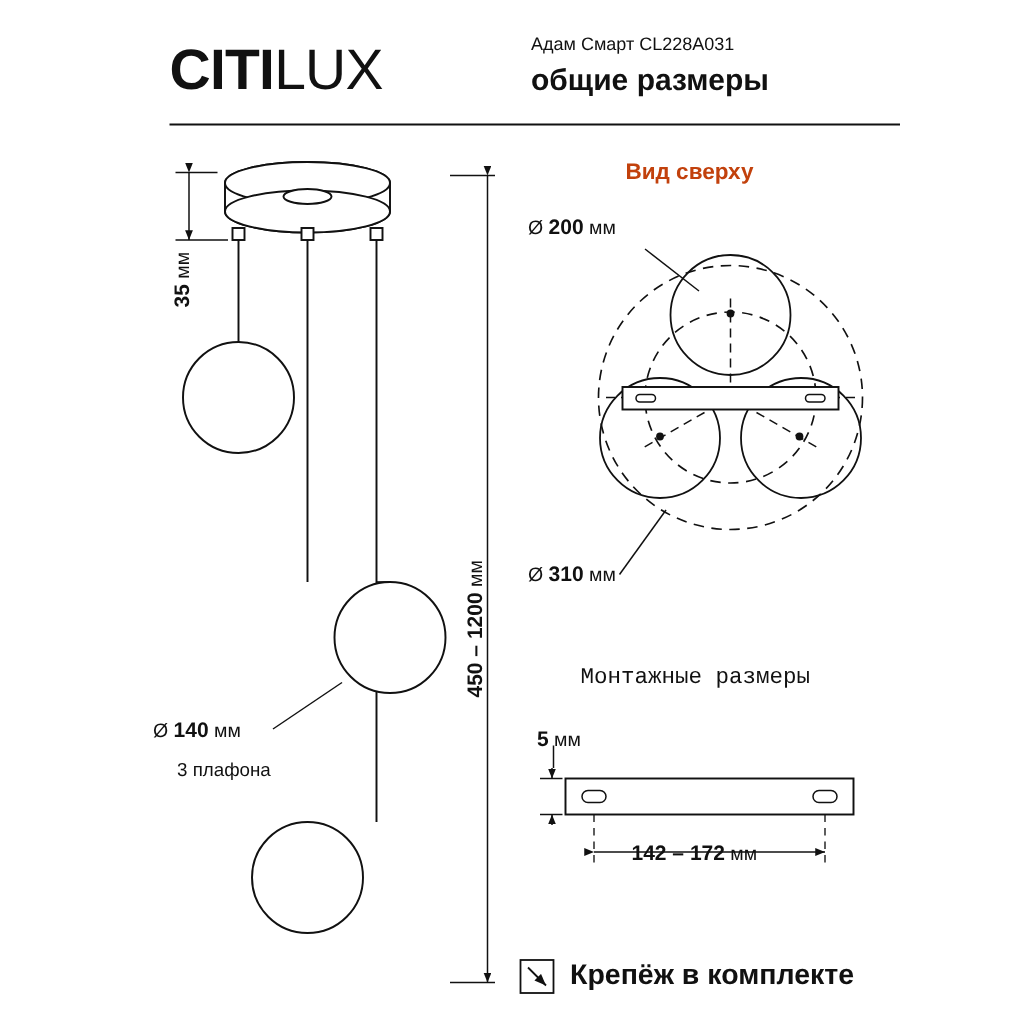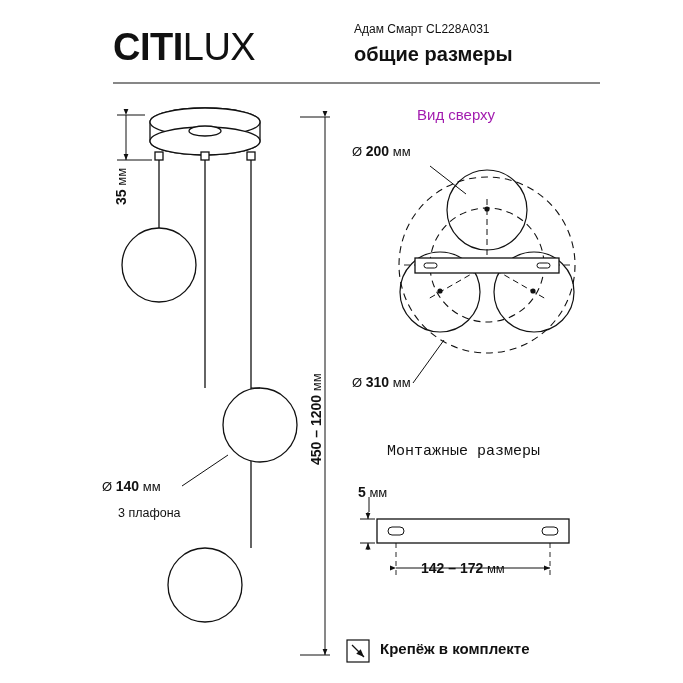--- a/index.html
+++ b/index.html
@@ -51,21 +51,22 @@
     font-size: 20px;
     font-weight: 700;
     color: #111;
   }
 
   
   .sec-top {
     position: absolute;
     left: 417px; top: 106px;
     font-size: 15px;
-    color: #a21caf;
+    color: #c2410c;
+    font-weight: bold;
   }
   .sec-mount {
     position: absolute;
     left: 387px; top: 443px;
     font-size: 15px;
     color: #111;
     font-family: Liberation Mono, monospace;
   }
 
   
@@ -76,21 +77,21 @@
     transform-origin: 0 0;
   }
   .note-3 {
     font-size: 12.5px;
     color: #111;
     margin-left: 16px;
   }
   .kit {
     position: absolute;
     left: 380px; top: 640px;
-    font-size: 15px;
+    font-size: 19px;
     font-weight: 700;
     color: #111;
   }
 </style>
 </head>
 <body>
 
 <div id="root">
 
   <div class="brand"><span>CITI</span><span class="thin">LUX</span></div>

